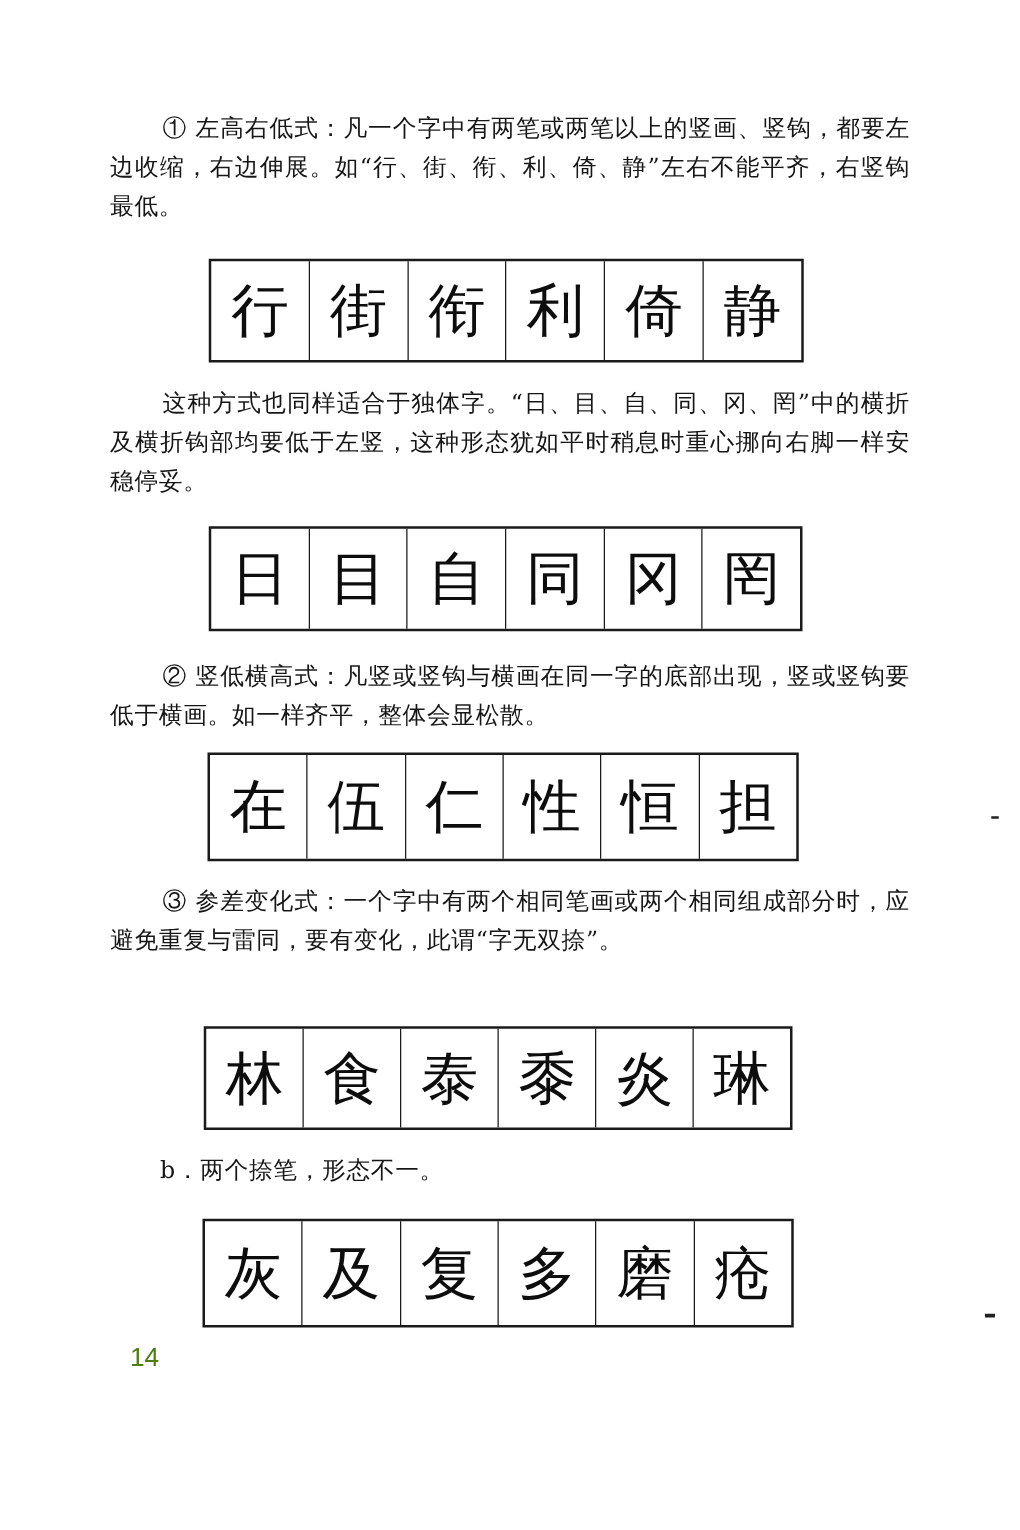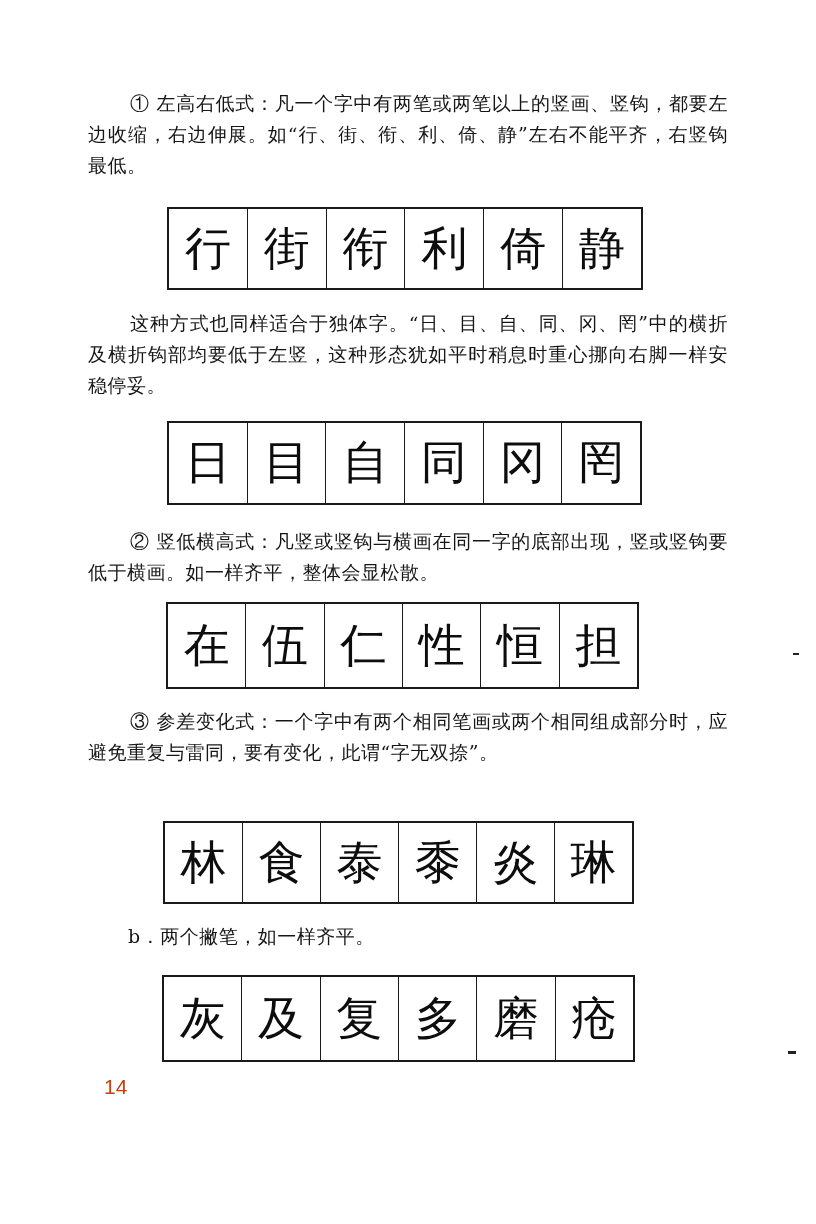--- a/index.html
+++ b/index.html
@@ -70,21 +70,21 @@
     }
     .grid, .para { z-index: 1; }
     .grid.over-watermark { background: transparent; }
 
     .page-number {
       position: absolute;
       left: 104px;
       top: 1075px;
       font-family: "Liberation Sans", "DejaVu Sans", sans-serif;
       font-size: 21px;
-      color: #c2410c;
+      color: #4d7c0f;
     }
     .edge-mark {
       position: absolute;
       background: #222;
       height: 2px;
     }
   </style>
 </head>
 <body>
 
@@ -129,21 +129,21 @@
 
   <div class="grid" style="left:163px; top:821px; width:471px; height:83px;">
     <div class="cell">林</div>
     <div class="cell">食</div>
     <div class="cell">泰</div>
     <div class="cell">黍</div>
     <div class="cell">炎</div>
     <div class="cell">琳</div>
   </div>
 
-  <p class="para sub" style="top:921px;">b．两个撇笔，如一样齐平。</p>
+  <p class="para sub" style="top:921px;">b．两个捺笔，形态不一。</p>
 
   <div class="grid" style="left:162px; top:975px; width:473px; height:87px;">
     <div class="cell">灰</div>
     <div class="cell">及</div>
     <div class="cell">复</div>
     <div class="cell">多</div>
     <div class="cell">磨</div>
     <div class="cell">疮</div>
   </div>
 

